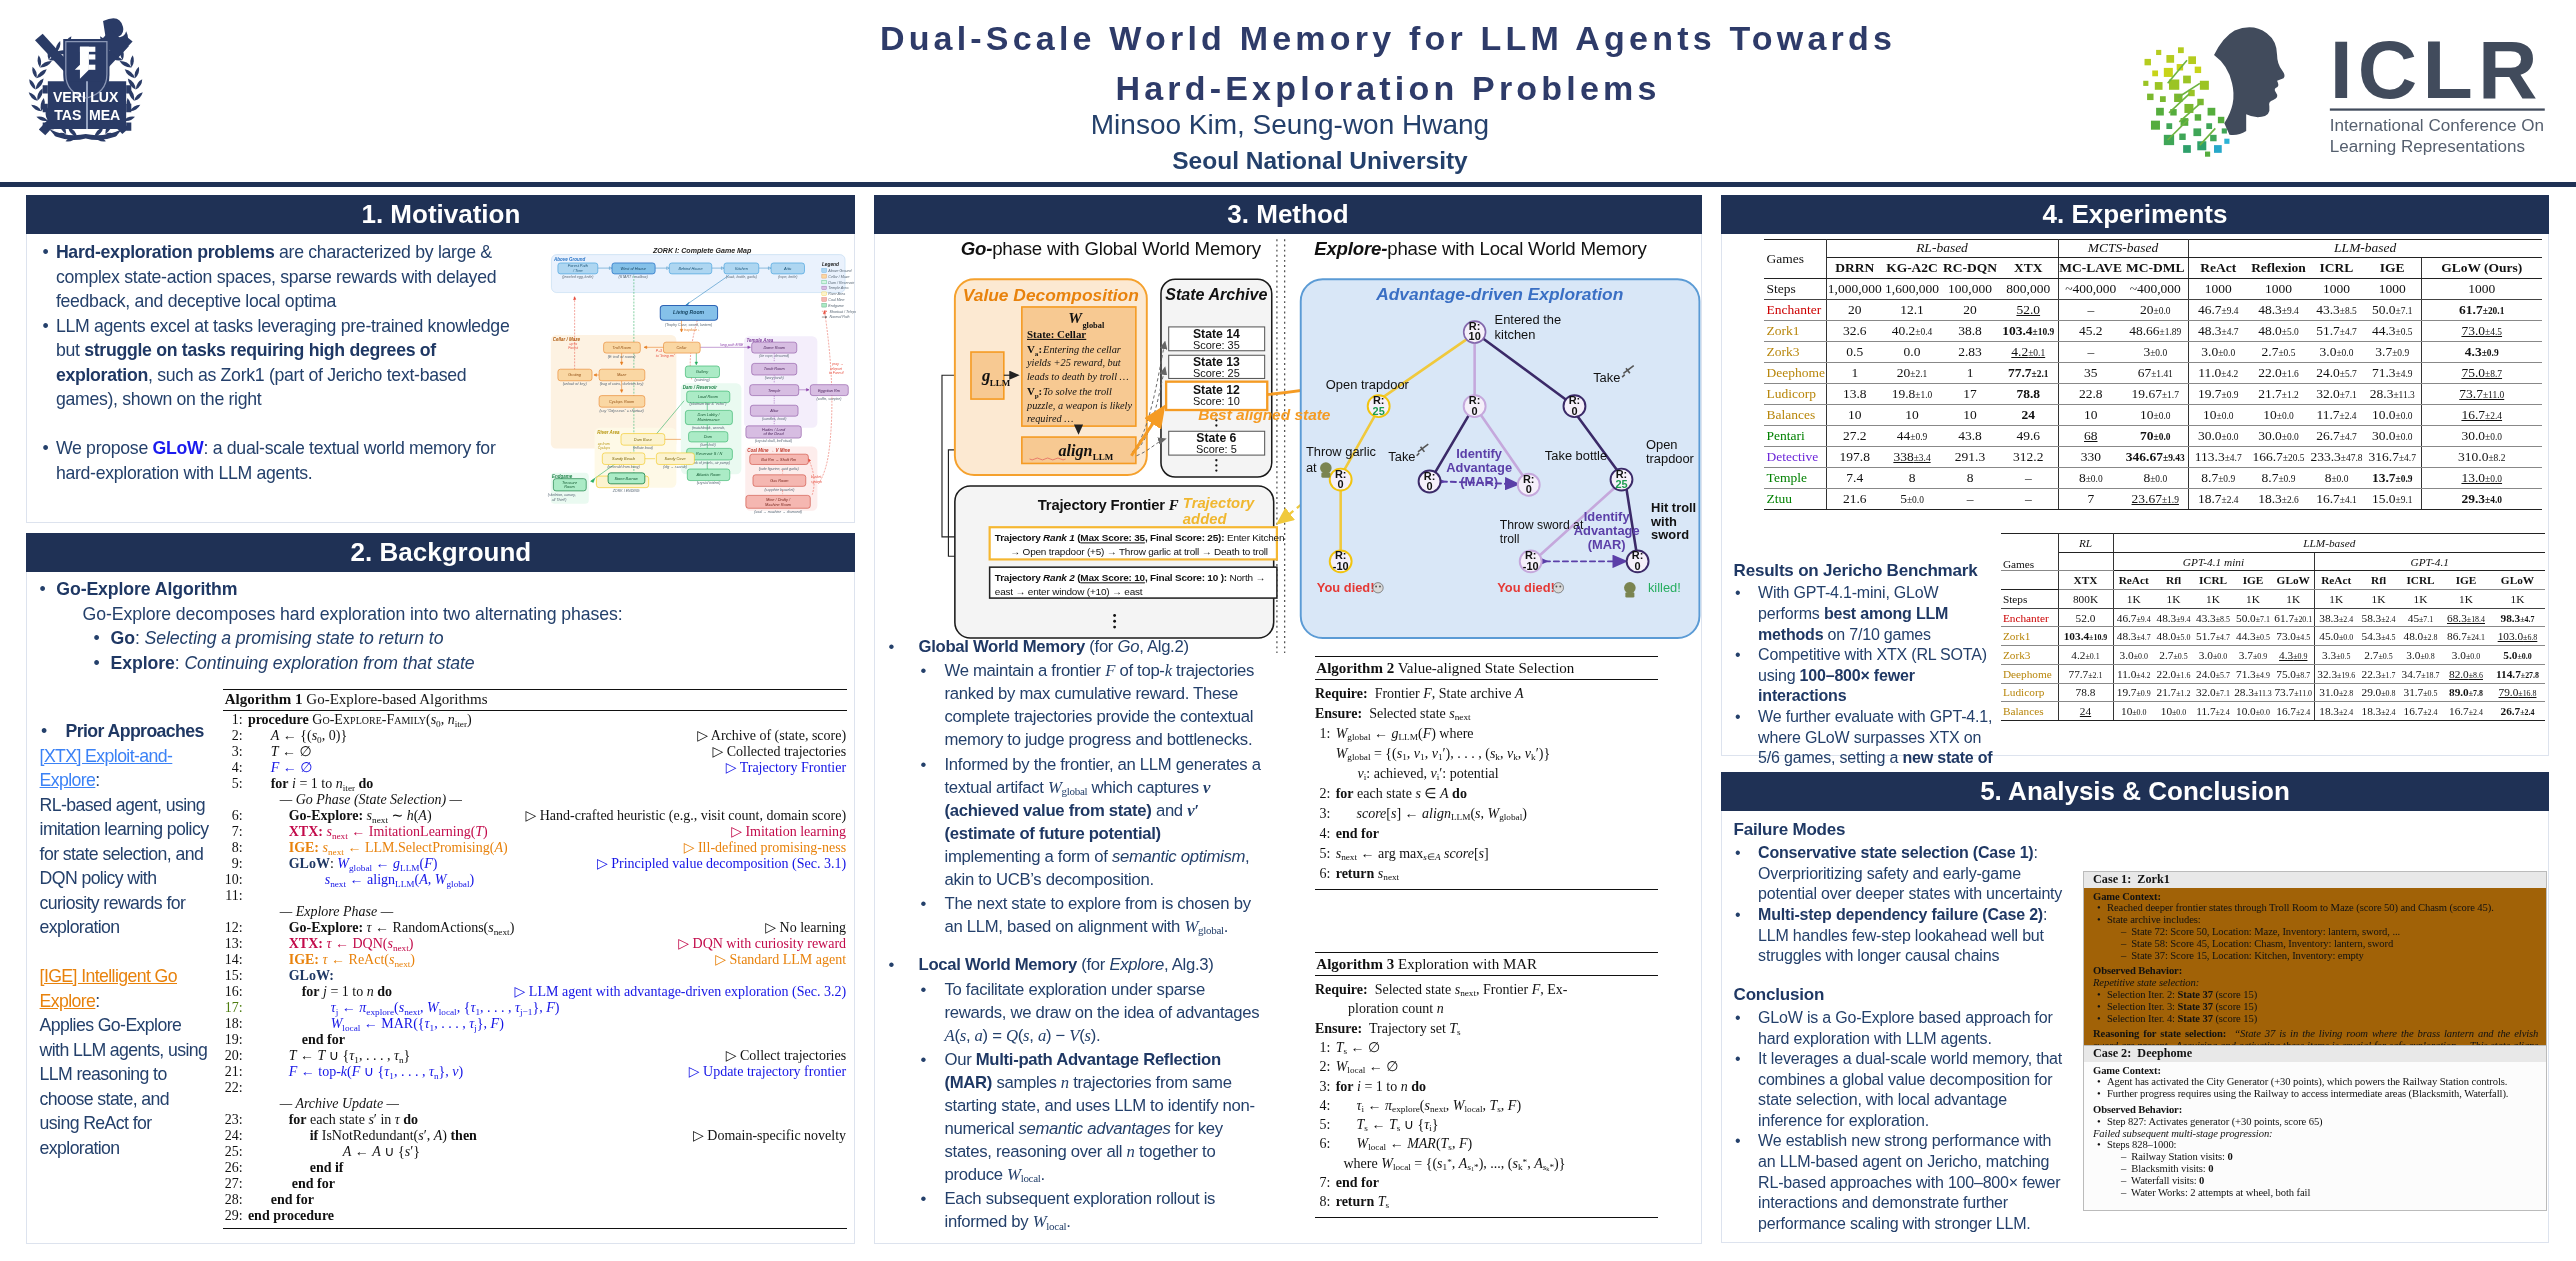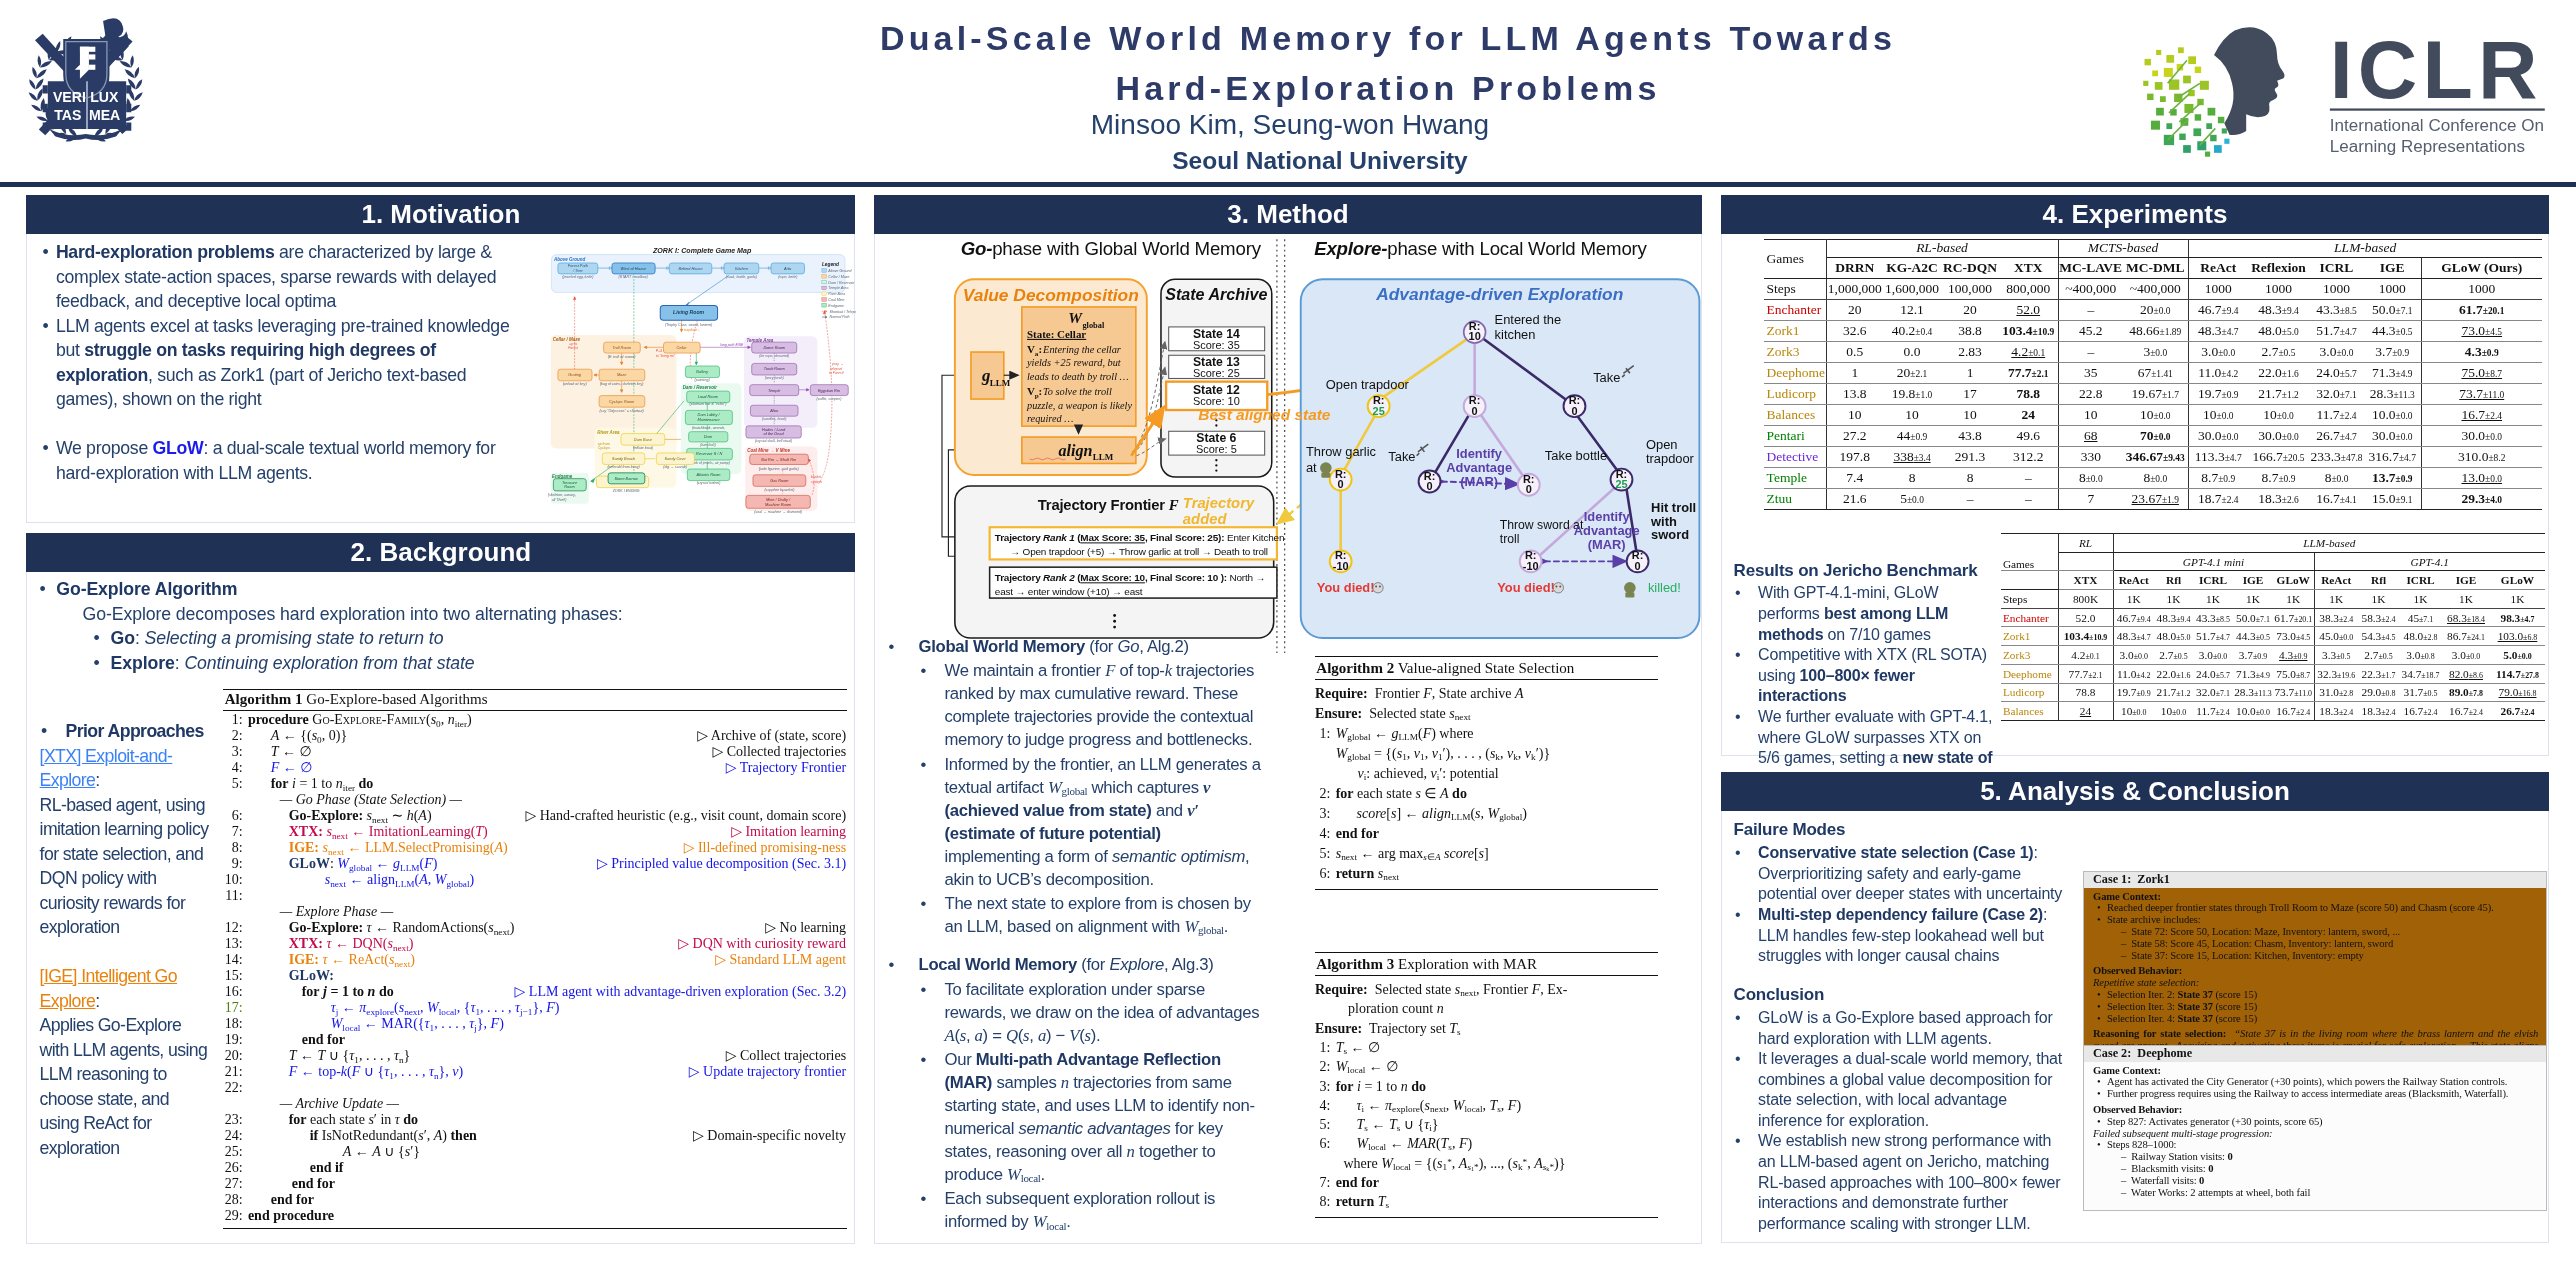--- a/index.html
+++ b/index.html
@@ -509,21 +509,21 @@
           <span class="ln" style="color:#111;">14:</span>
           <span class="ac" style="padding-left:46px;"><b>IGE:</b> <i>τ</i> ← ReAct(<i>s</i><sub>next</sub>)</span>
           <span class="cm">▷ Standard LLM agent</span>
         </div>
       <div class="al">
           <span class="ln">15:</span>
           <span class="ac" style="padding-left:46px;"><b style="color:#1f3864;">GLoW:</b></span>
         </div>
       <div class="al">
           <span class="ln">16:</span>
-          <span class="ac" style="padding-left:59px;font-weight:bold;"><b>for</b> <i>j</i> = 1 to <i>n</i> <b>do</b></span>
+          <span class="ac" style="padding-left:59px;"><b>for</b> <i>j</i> = 1 to <i>n</i> <b>do</b></span>
           <span class="cm blu">▷ LLM agent with advantage-driven exploration (Sec. 3.2)</span>
         </div>
       <div class="al blu">
           <span class="ln" style="color:#4d7c0f;">17:</span>
           <span class="ac" style="padding-left:88px;"><i>τ</i><sub>j</sub> ← <i>π</i><sub>explore</sub>(<i>s</i><sub>next</sub>, <i>W</i><sub>local</sub>, {<i>τ</i><sub>1</sub>, . . . , <i>τ</i><sub>j−1</sub>}, <i>F</i>)</span>
         </div>
       <div class="al blu">
           <span class="ln" style="color:#111;">18:</span>
           <span class="ac" style="padding-left:88px;"><i>W</i><sub>local</sub> ← MAR({<i>τ</i><sub>1</sub>, . . . , <i>τ</i><sub>j</sub>}, <i>F</i>)</span>
         </div>

